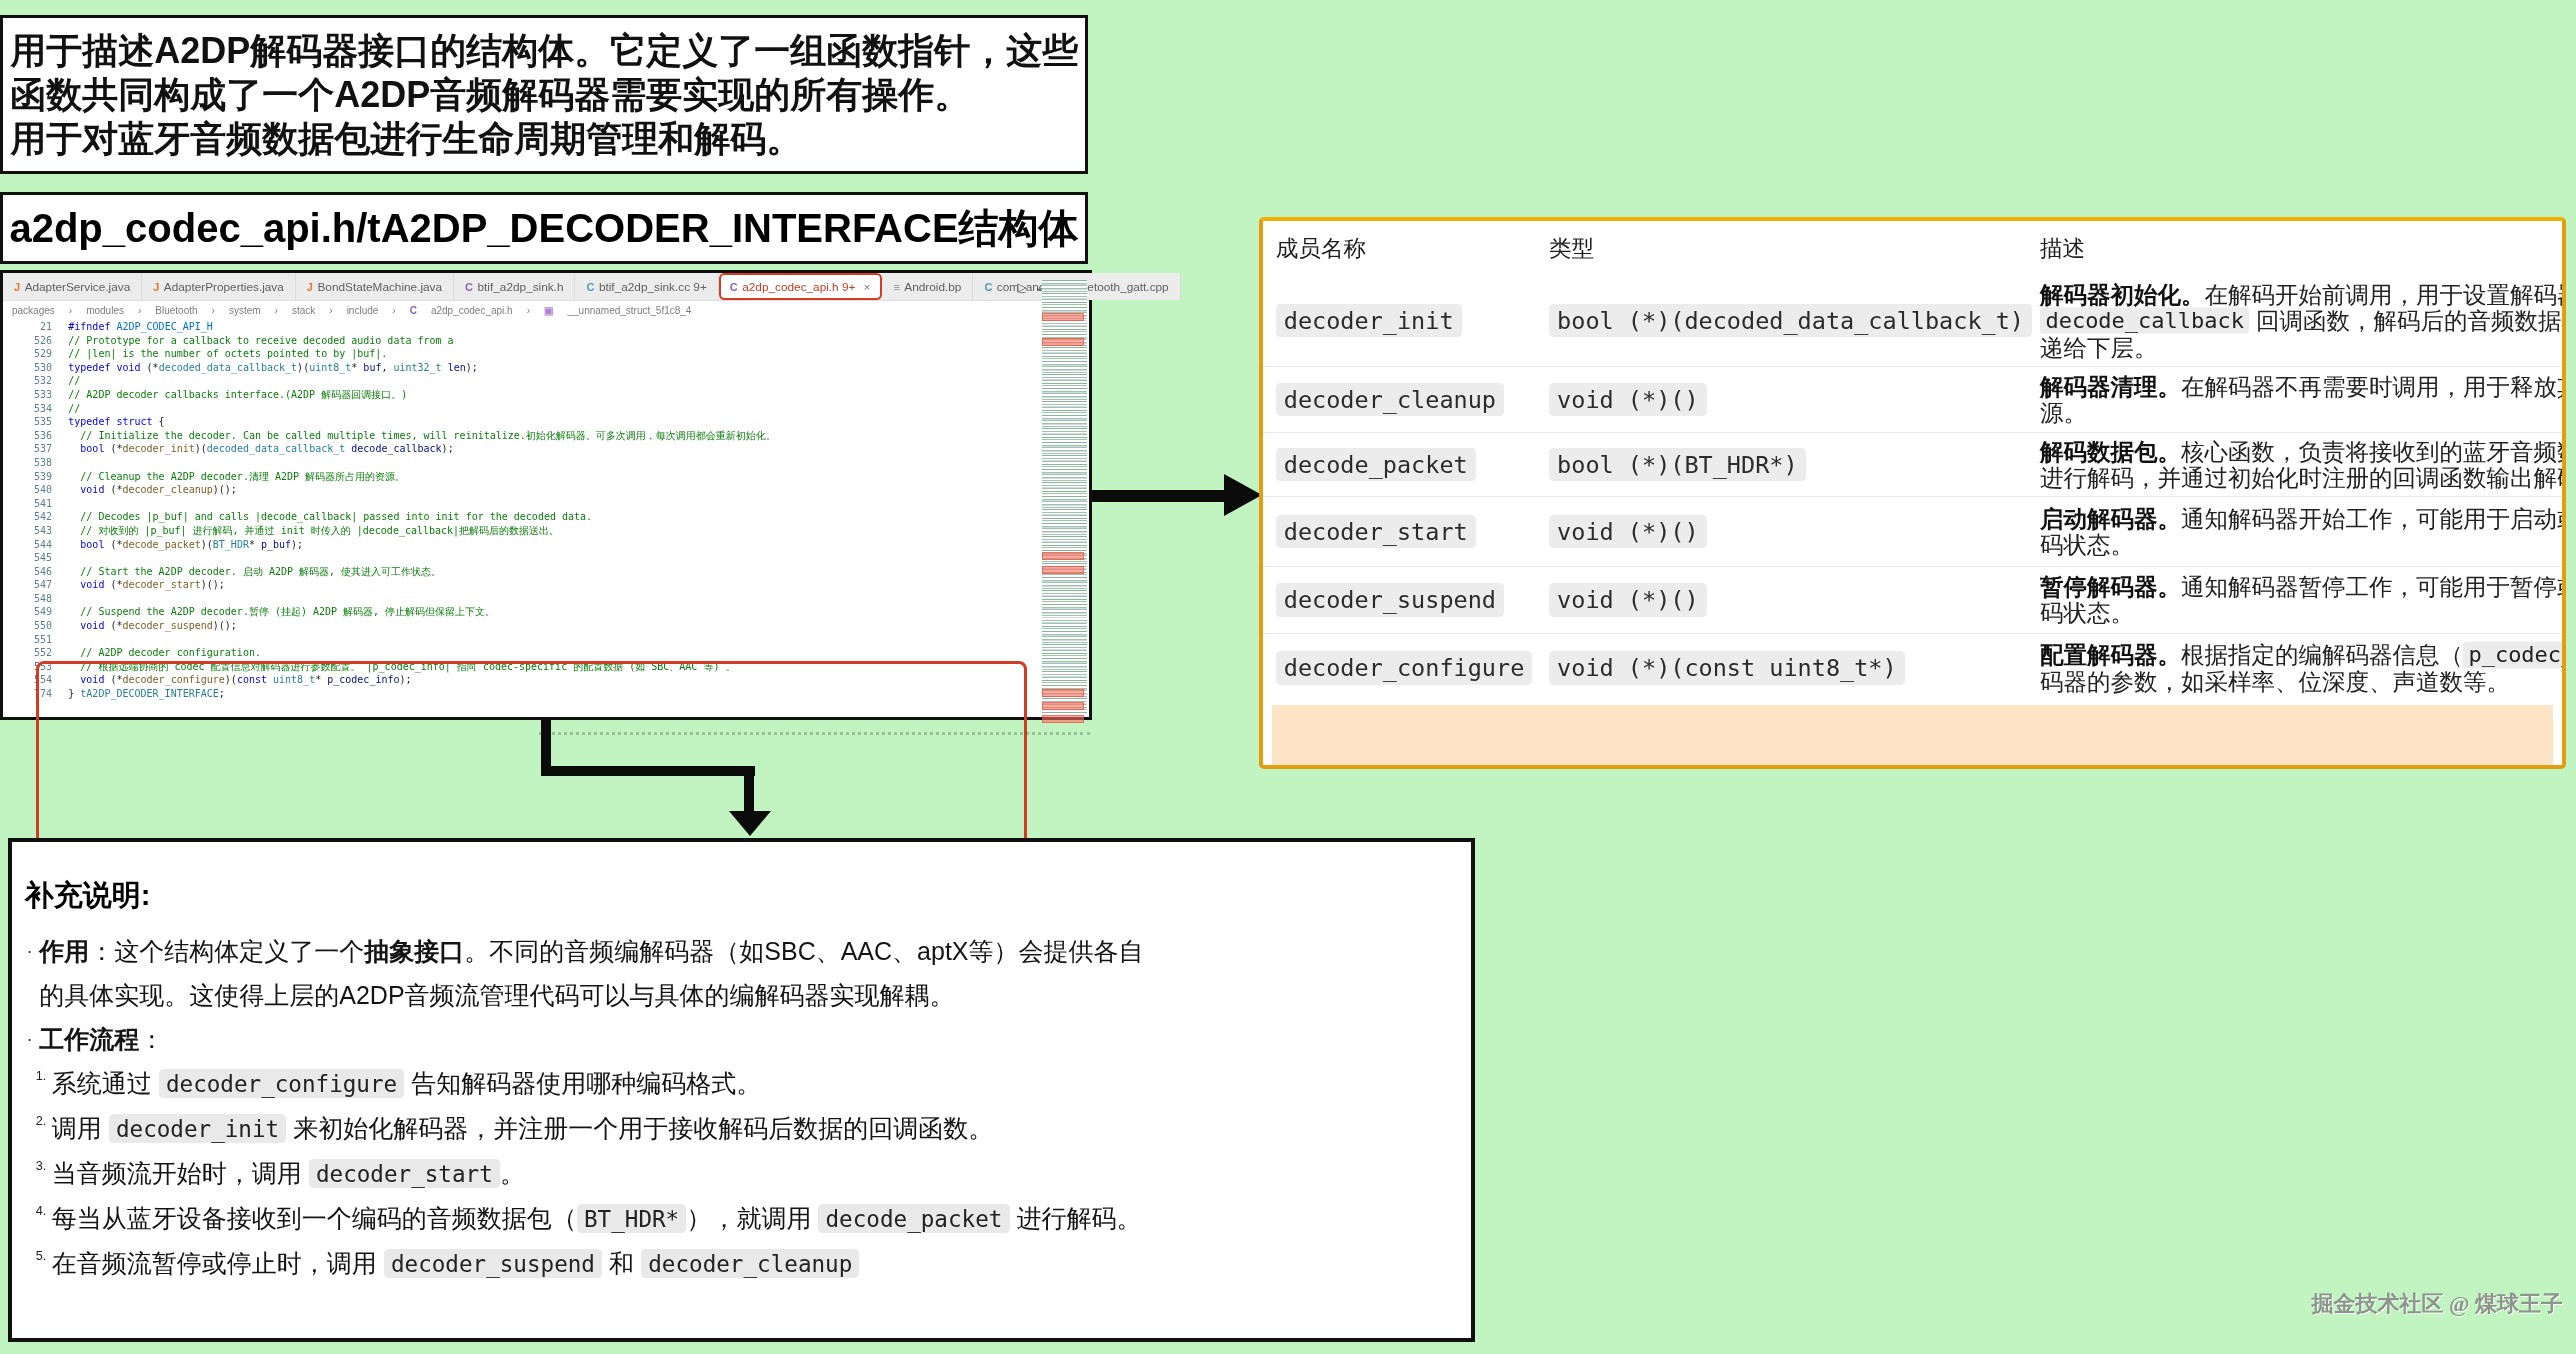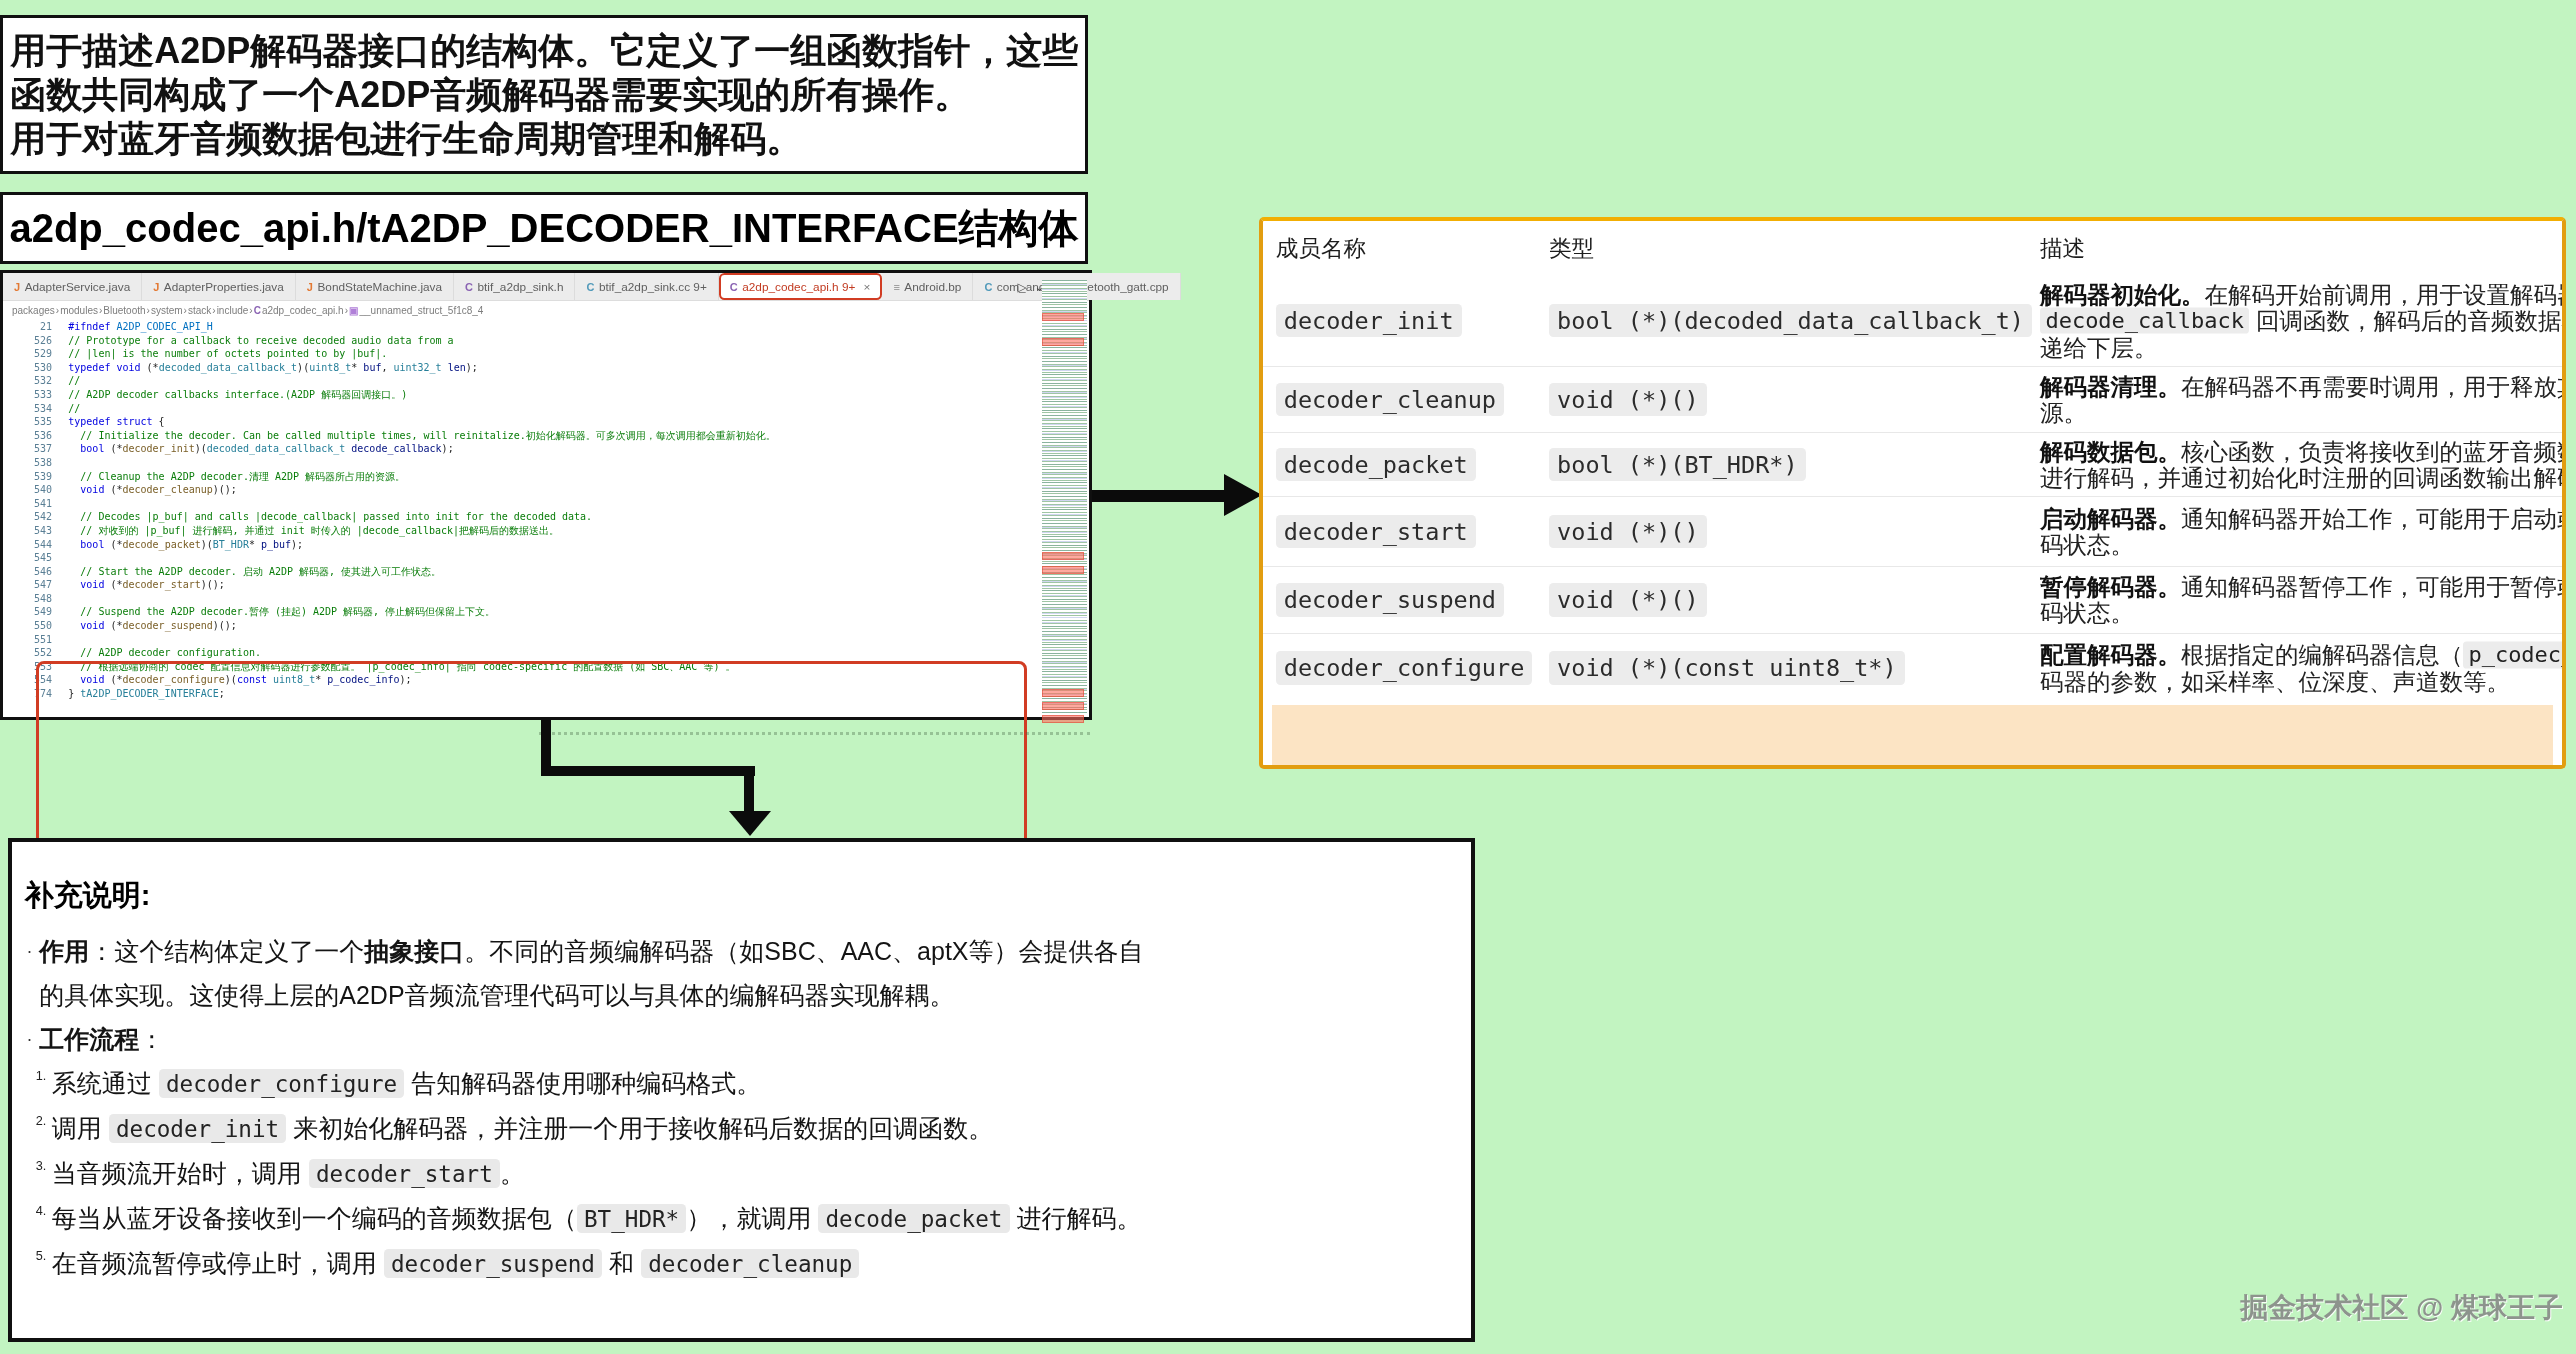--- a/index.html
+++ b/index.html
@@ -14,21 +14,21 @@
   .titlebox span{font-size:40px;font-weight:800;color:#000;letter-spacing:0px;white-space:nowrap;}
   
   .editor{left:0;top:270px;width:1092px;height:450px;border-width:3.6px;}
   .tabbar{position:absolute;left:0;top:0;right:0;height:27px;background:#f0f0f0;border-bottom:0.9px solid #ddd;display:flex;align-items:stretch;}
   .tabs{display:flex;align-items:stretch;}
   .tab{display:flex;align-items:center;gap:4.5px;padding:0 11px;font-size:11.8px;color:#5f5f5f;background:#ececec;border-right:0.9px solid #dcdcdc;white-space:nowrap;}
   .tab .ticon{font-weight:700;font-size:11px;}
   .tab.active{background:#fff;color:#c23b22;outline:2.7px solid #d13c23;outline-offset:-2.7px;border-radius:5.4px;}
   .tab .close{margin-left:3.6px;color:#777;font-size:11.8px;}
   .acts{position:absolute;right:5.4px;top:0;height:27px;display:flex;align-items:center;gap:8.1px;color:#4d4d4d;font-size:11.8px;}
-  .crumbs{position:absolute;left:0;top:27px;right:0;height:20px;display:flex;align-items:center;gap:1px;padding-left:9px;font-size:10px;color:#7d7d7d;white-space:nowrap;}
+  .crumbs{position:absolute;left:0;top:27px;right:0;height:20px;display:flex;align-items:center;gap:14px;padding-left:9px;font-size:10px;color:#7d7d7d;white-space:nowrap;}
   .crumbs .ci{font-weight:700;}
   .codewrap{position:absolute;left:0;top:47px;right:51px;bottom:0;overflow:hidden;background:#fff;}
   .cline{display:flex;height:13.6px;line-height:13.6px;font-family:"DejaVu Sans Mono",monospace;font-size:10px;white-space:pre;margin-left:18px;}
   .gut{width:31px;text-align:right;color:#5a7f95;flex:0 0 31px;padding-right:3.6px;}
   .ctx{padding-left:12.7px;}
   .c-k{color:#0000e0;} .c-c{color:#0a7d0a;} .c-t{color:#267f99;} .c-v{color:#001080;} .c-f{color:#795e26;} .c-p{color:#1f1f1f;} .c-m{color:#0070c1;}
   .minimap{position:absolute;right:1.8px;top:7.2px;width:45px;bottom:3.6px;background:
      repeating-linear-gradient(to bottom, rgba(80,150,90,.55) 0 0.9px, transparent 0.9px 2.7px),
      repeating-linear-gradient(to bottom, rgba(70,90,200,.25) 0 0.9px, transparent 0.9px 4.5px);
      background-color:#fff;}
@@ -56,22 +56,22 @@
   .notes{left:8.1px;top:838px;width:1467px;height:504px;border-width:4.5px;padding:0 12.7px;}
   .nhead{margin-top:34px;font-size:29px;font-weight:800;color:#000;}
   .bullet{position:relative;padding-left:14.5px;font-size:25px;line-height:44px;color:#141414;white-space:pre;}
   .bullet:before{content:"·";position:absolute;left:1.8px;top:0;font-size:18px;color:#333;}
   .bullet .b{font-weight:800;margin-top:23px;}
   .step{position:relative;padding-left:27px;font-size:25px;line-height:44px;color:#141414;white-space:pre;}
   .stepnum{position:absolute;left:11px;bottom:8.1px;font-size:12.7px;color:#222;}
   .codechip{font-family:"DejaVu Sans Mono",monospace;font-size:22.6px;background:#e9e9e9;border-radius:4.5px;padding:1.8px 7.2px;color:#222;}
   .bullets-wrap{margin-top:12.7px;}
   
-  .wm{position:absolute;left:2083px;top:1289px;width:480px;text-align:right;font-size:28px;font-weight:600;color:#8d948d;
-      text-shadow:0.9px 0.9px 0 rgba(255,255,255,.9);}
+  .wm{position:absolute;left:2083px;top:1289px;width:480px;text-align:right;font-size:22px;font-weight:600;color:#8d948d;
+      text-shadow:0.9px 0.9px 0 rgba(255,255,255,.9);font-family:Liberation Serif, serif;}
 </style>
 </head>
 <body>
 
 <div id="canvas">
 
   <div class="box intro">
     <div id="intro-lines">
         <div class="intro-line">用于描述A2DP解码器接口的结构体。它定义了一组函数指针，这些</div>
         <div class="intro-line">函数共同构成了一个A2DP音频解码器需要实现的所有操作。</div>

